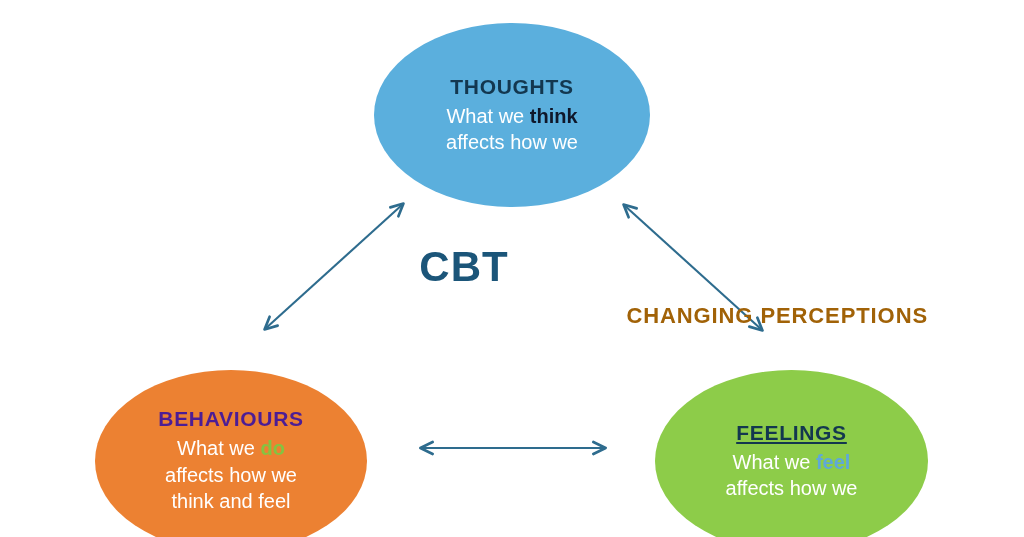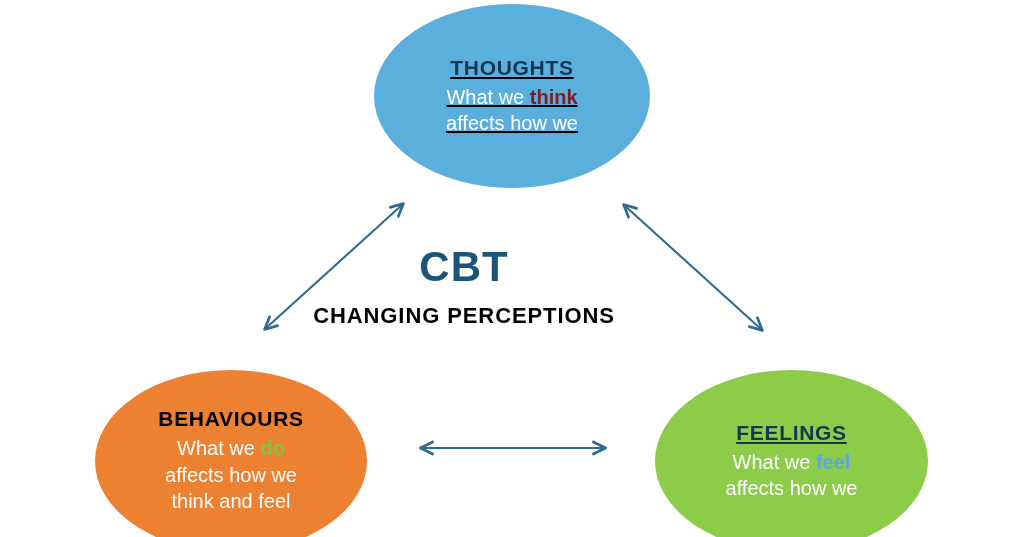--- a/index.html
+++ b/index.html
@@ -49,25 +49,24 @@
     line-height: 1.32;
     margin: 0;
     padding: 0 14px;
   }
 
   .hl { font-weight: bold; }
 
   
   #node-thoughts {
     left: 374px;
-    top: 4px;
+    top: 23px;
     width: 276px;
     height: 184px;
     background: #5bafdd;
-    text-decoration: underline;
   }
   #node-behaviours {
     left: 95px;
     top: 370px;
     width: 272px;
     height: 182px;
     background: #ec8132;
   }
   #node-feelings {
     left: 655px;
@@ -126,33 +125,33 @@
 
     <line x1="265" y1="329" x2="403" y2="204" stroke="#2e6c8e" stroke-width="2.1" marker-start="url(#head-open)" marker-end="url(#head-open)"></line>
 
     <line x1="624" y1="205" x2="762" y2="330" stroke="#2e6c8e" stroke-width="2.1" marker-start="url(#head-open)" marker-end="url(#head-open)"></line>
 
     <line x1="421" y1="448" x2="605" y2="448" stroke="#2e6c8e" stroke-width="2.1" marker-start="url(#head-open)" marker-end="url(#head-open)"></line>
   </svg>
 
   <div id="center-block">
     <div id="center-title" style="color: rgb(27, 85, 121);">CBT</div>
-    <div id="center-subtitle" style="color: #000000;">CHANGING PERCEPTIONS</div>
+    <div id="center-subtitle" style="color: #a16207; text-align: right;">CHANGING PERCEPTIONS</div>
   </div>
 
   <div class="node" id="node-thoughts" style="background: rgb(91, 175, 221);">
     <div class="node-title" style="color: rgb(19, 55, 79);">THOUGHTS</div>
     <div class="node-body" style="color: rgb(255, 255, 255);">
-      <span>What we </span><span class="hl" style="color: #7f1d1d;">think</span><br>
+      <span>What we </span><span class="hl" style="color: #0f172a;">think</span><br>
       <span>affects how we</span><br>
     </div>
   </div>
 
   <div class="node" id="node-behaviours" style="background: rgb(236, 129, 50);">
-    <div class="node-title" style="color: #000000;">BEHAVIOURS</div>
+    <div class="node-title" style="color: #4c1d95;">BEHAVIOURS</div>
     <div class="node-body" style="color: rgb(255, 255, 255);">
       <span>What we </span><span class="hl" style="color: rgb(132, 195, 65);">do</span><br>
       <span>affects how we</span><br>
       <span>think and feel</span>
     </div>
   </div>
 
   <div class="node" id="node-feelings" style="background: rgb(141, 204, 73);">
     <div class="node-title" style="color: rgb(19, 55, 79); text-decoration: underline;">FEELINGS</div>
     <div class="node-body" style="color: rgb(255, 255, 255);">

